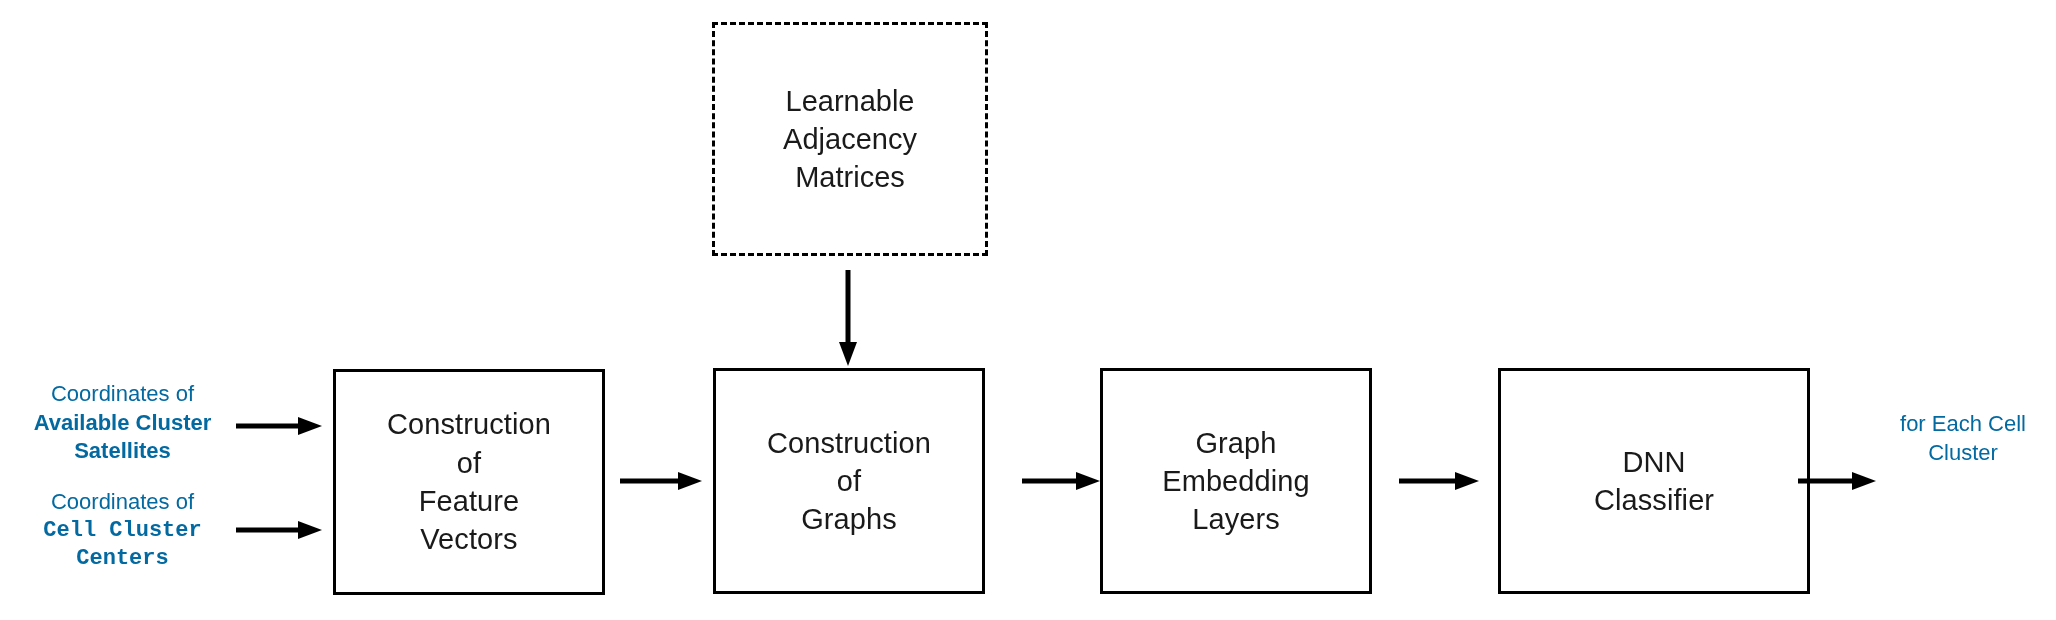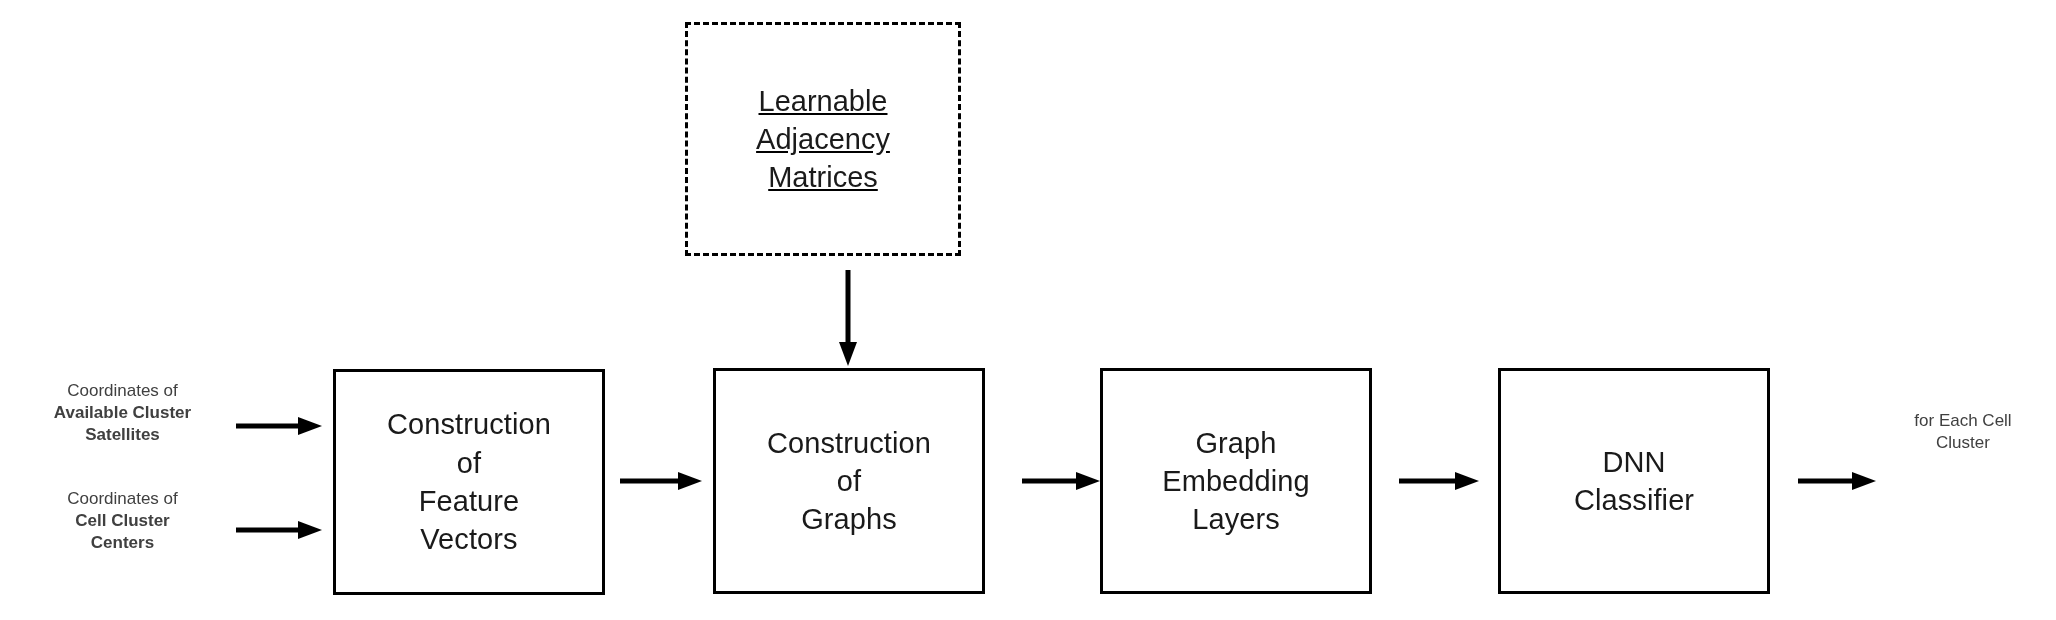--- a/index.html
+++ b/index.html
@@ -53,23 +53,23 @@
     font-size: 29px;
     line-height: 1.32;
     color: #1a1a1a;
     white-space: pre-line;
   }
 
   
   .side-label {
     position: absolute;
     text-align: center;
-    font-size: 17px;
+    font-size: 22px;
     line-height: 1.30;
-    color: #404040;
+    color: #0369a1;
   }
   .side-label .lt-normal { font-weight: 400; display: block; }
   .side-label .lt-bold   { font-weight: 700; display: block; }
 
   
   .arrow-h, .arrow-v {
     position: absolute;
     overflow: visible;
   }
   .arrow-h svg, .arrow-v svg { display: block; overflow: visible; }
@@ -87,21 +87,21 @@
 
   <div class="arrow-h" style="left:236px; top:414px;">
     <svg width="96" height="24" viewBox="0 0 96 24">
       <line x1="0" y1="12" x2="62" y2="12" stroke="#000" stroke-width="5"></line>
       <polygon points="62,3 86,12 62,21" fill="#000"></polygon>
     </svg>
   </div>
 
   <div class="side-label" style="left:10px; top:488px; width:225px;">
     <span class="lt-normal">Coordinates of</span>
-    <span class="lt-bold" style="white-space:pre-line;">Cell Cluster
+    <span class="lt-bold" style="white-space:pre-line;font-family:Liberation Mono, monospace;">Cell Cluster
 Centers</span>
   </div>
 
   <div class="arrow-h" style="left:236px; top:518px;">
     <svg width="96" height="24" viewBox="0 0 96 24">
       <line x1="0" y1="12" x2="62" y2="12" stroke="#000" stroke-width="5"></line>
       <polygon points="62,3 86,12 62,21" fill="#000"></polygon>
     </svg>
   </div>
 
@@ -112,21 +112,21 @@
 Vectors</span>
   </div>
 
   <div class="arrow-h" style="left:620px; top:469px;">
     <svg width="94" height="24" viewBox="0 0 94 24">
       <line x1="0" y1="12" x2="58" y2="12" stroke="#000" stroke-width="5"></line>
       <polygon points="58,3 82,12 58,21" fill="#000"></polygon>
     </svg>
   </div>
 
-  <div class="dashed-box" style="left:685px; top:22px; width:276px; height:234px;text-decoration:underline;">
+  <div class="dashed-box" style="left:712px; top:22px; width:276px; height:234px;">
     <span class="box-label">Learnable
 Adjacency
 Matrices</span>
   </div>
 
   <div class="arrow-v" style="left:836px; top:270px;">
     <svg width="24" height="100" viewBox="0 0 24 100">
       <line x1="12" y1="0" x2="12" y2="72" stroke="#000" stroke-width="5"></line>
       <polygon points="3,72 21,72 12,96" fill="#000"></polygon>
     </svg>
@@ -151,21 +151,21 @@
 Layers</span>
   </div>
 
   <div class="arrow-h" style="left:1399px; top:469px;">
     <svg width="90" height="24" viewBox="0 0 90 24">
       <line x1="0" y1="12" x2="56" y2="12" stroke="#000" stroke-width="5"></line>
       <polygon points="56,3 80,12 56,21" fill="#000"></polygon>
     </svg>
   </div>
 
-  <div class="proc-box" style="left:1498px; top:368px; width:272px; height:226px;">
+  <div class="proc-box" style="left:1498px; top:368px; width:312px; height:226px;">
     <span class="box-label">DNN
 Classifier</span>
   </div>
 
   <div class="arrow-h" style="left:1798px; top:469px;">
     <svg width="88" height="24" viewBox="0 0 88 24">
       <line x1="0" y1="12" x2="54" y2="12" stroke="#000" stroke-width="5"></line>
       <polygon points="54,3 78,12 54,21" fill="#000"></polygon>
     </svg>
   </div>

